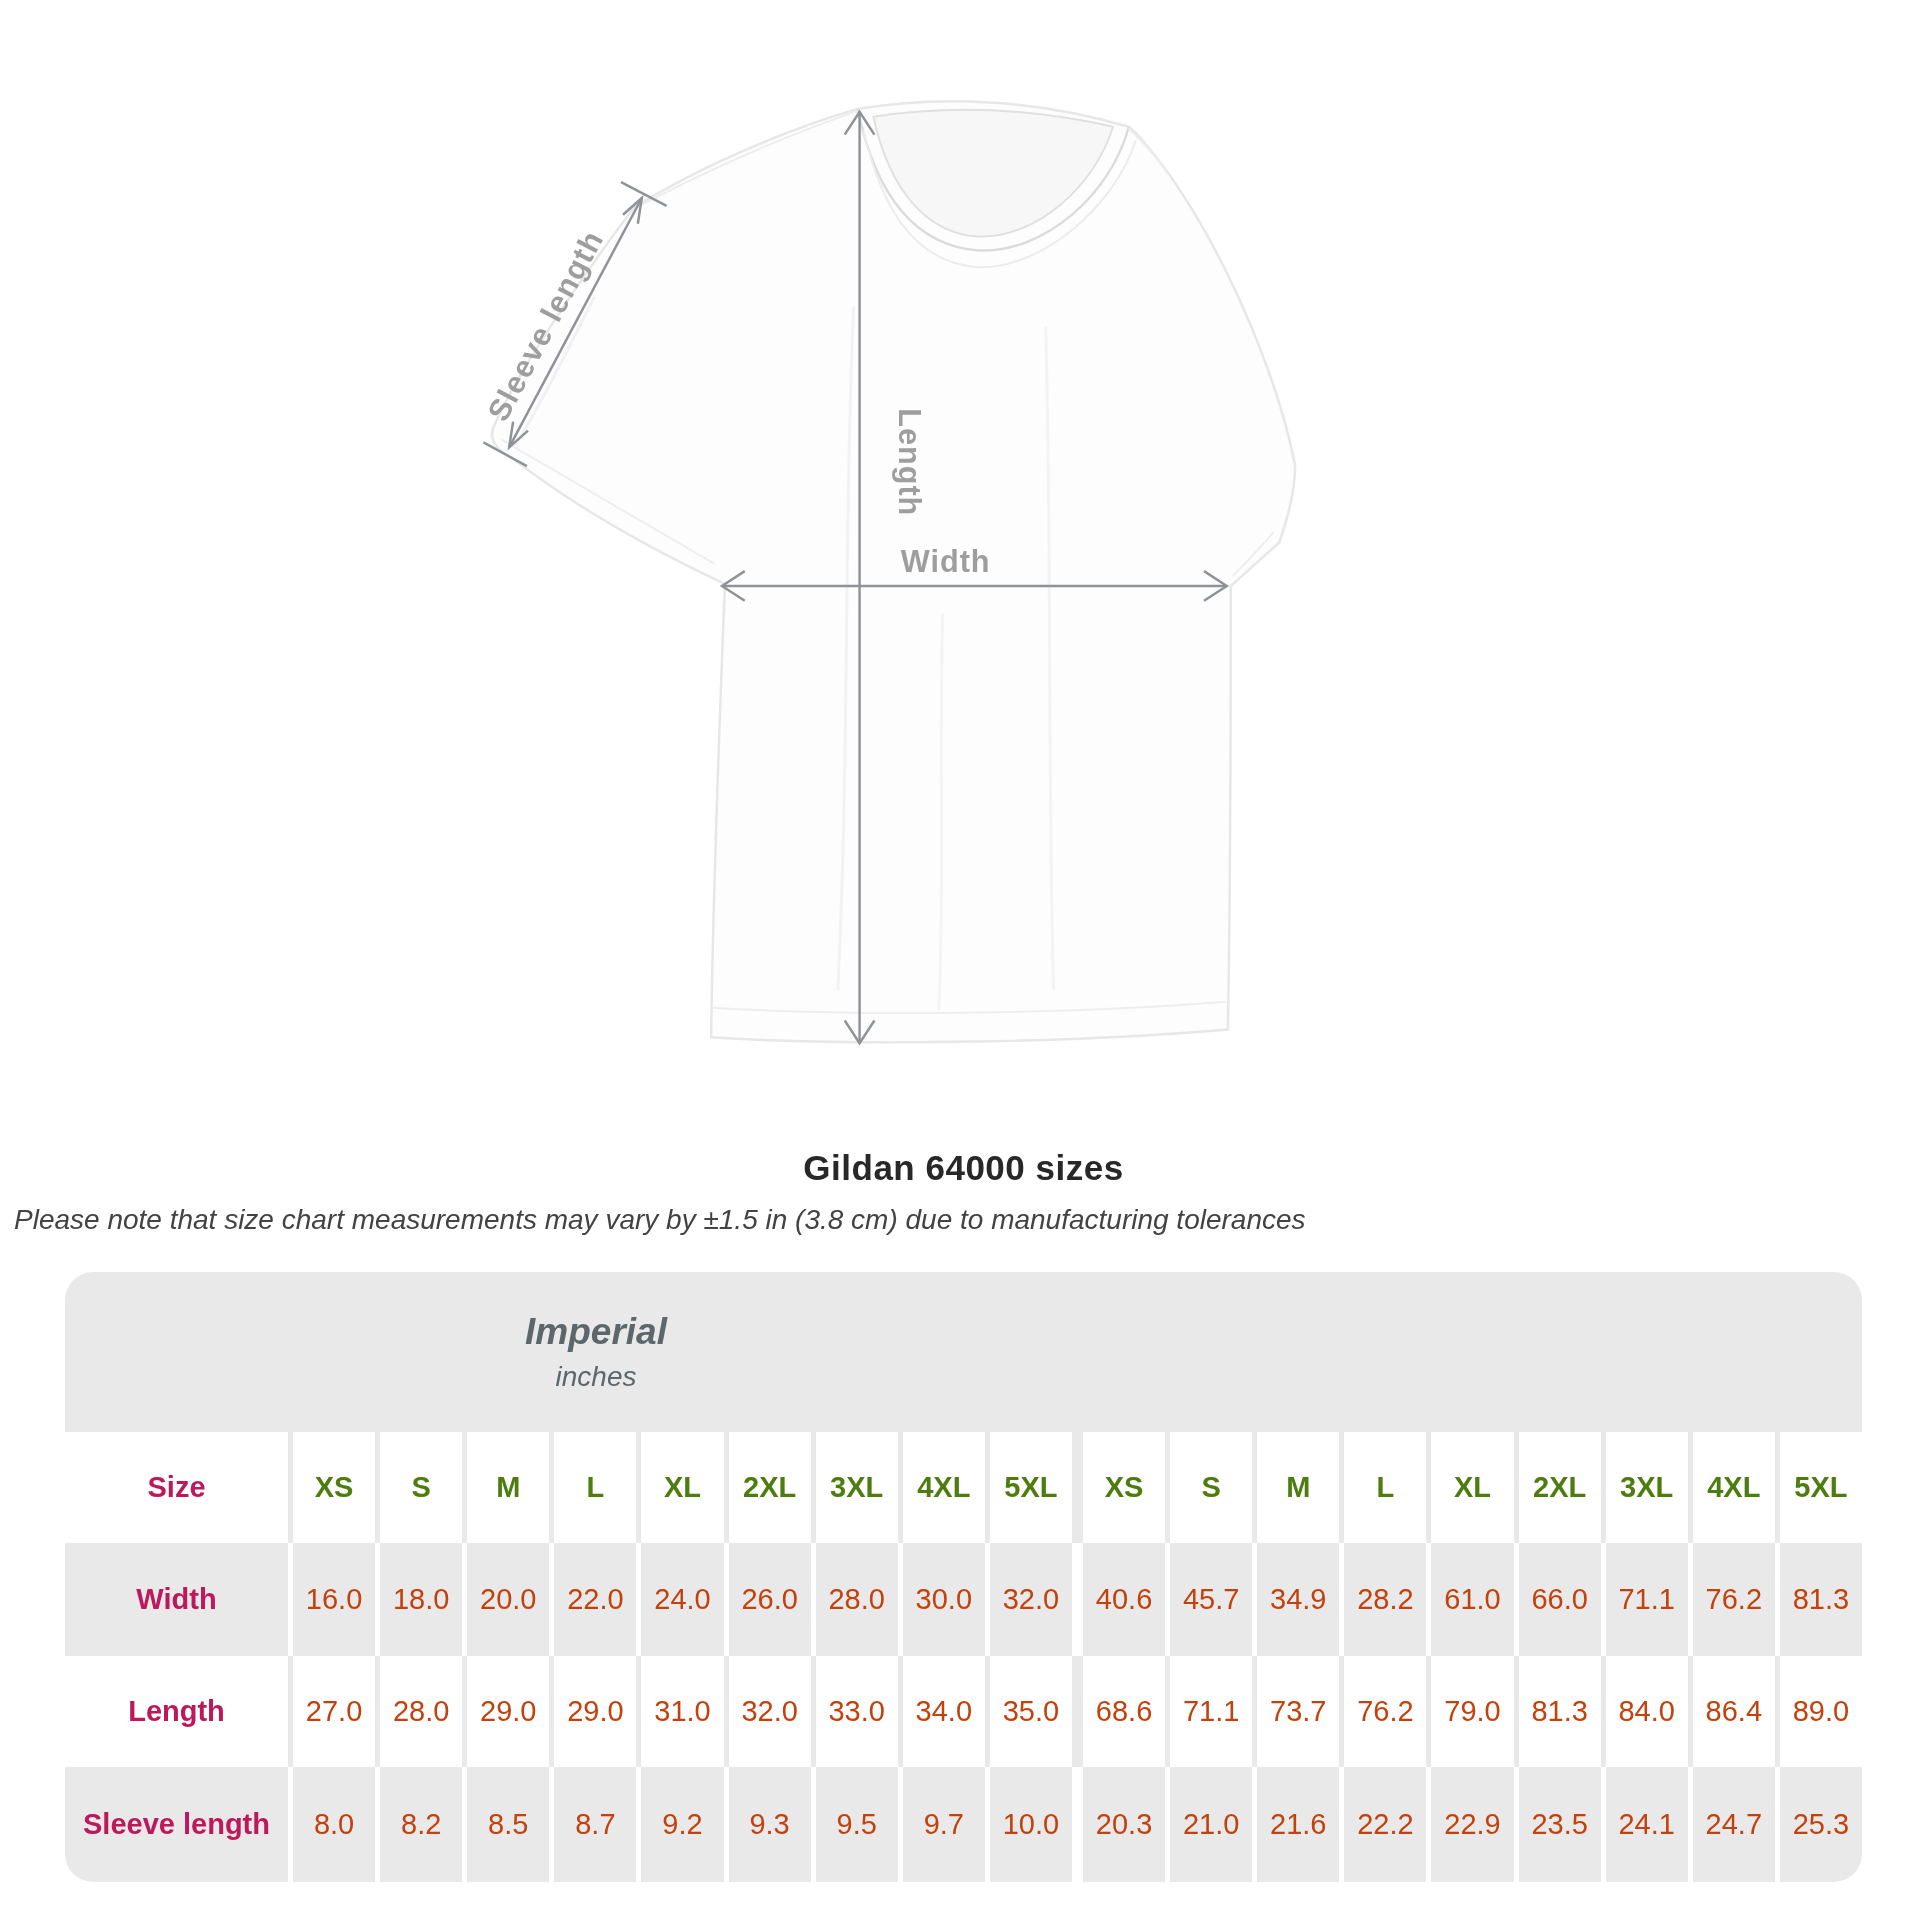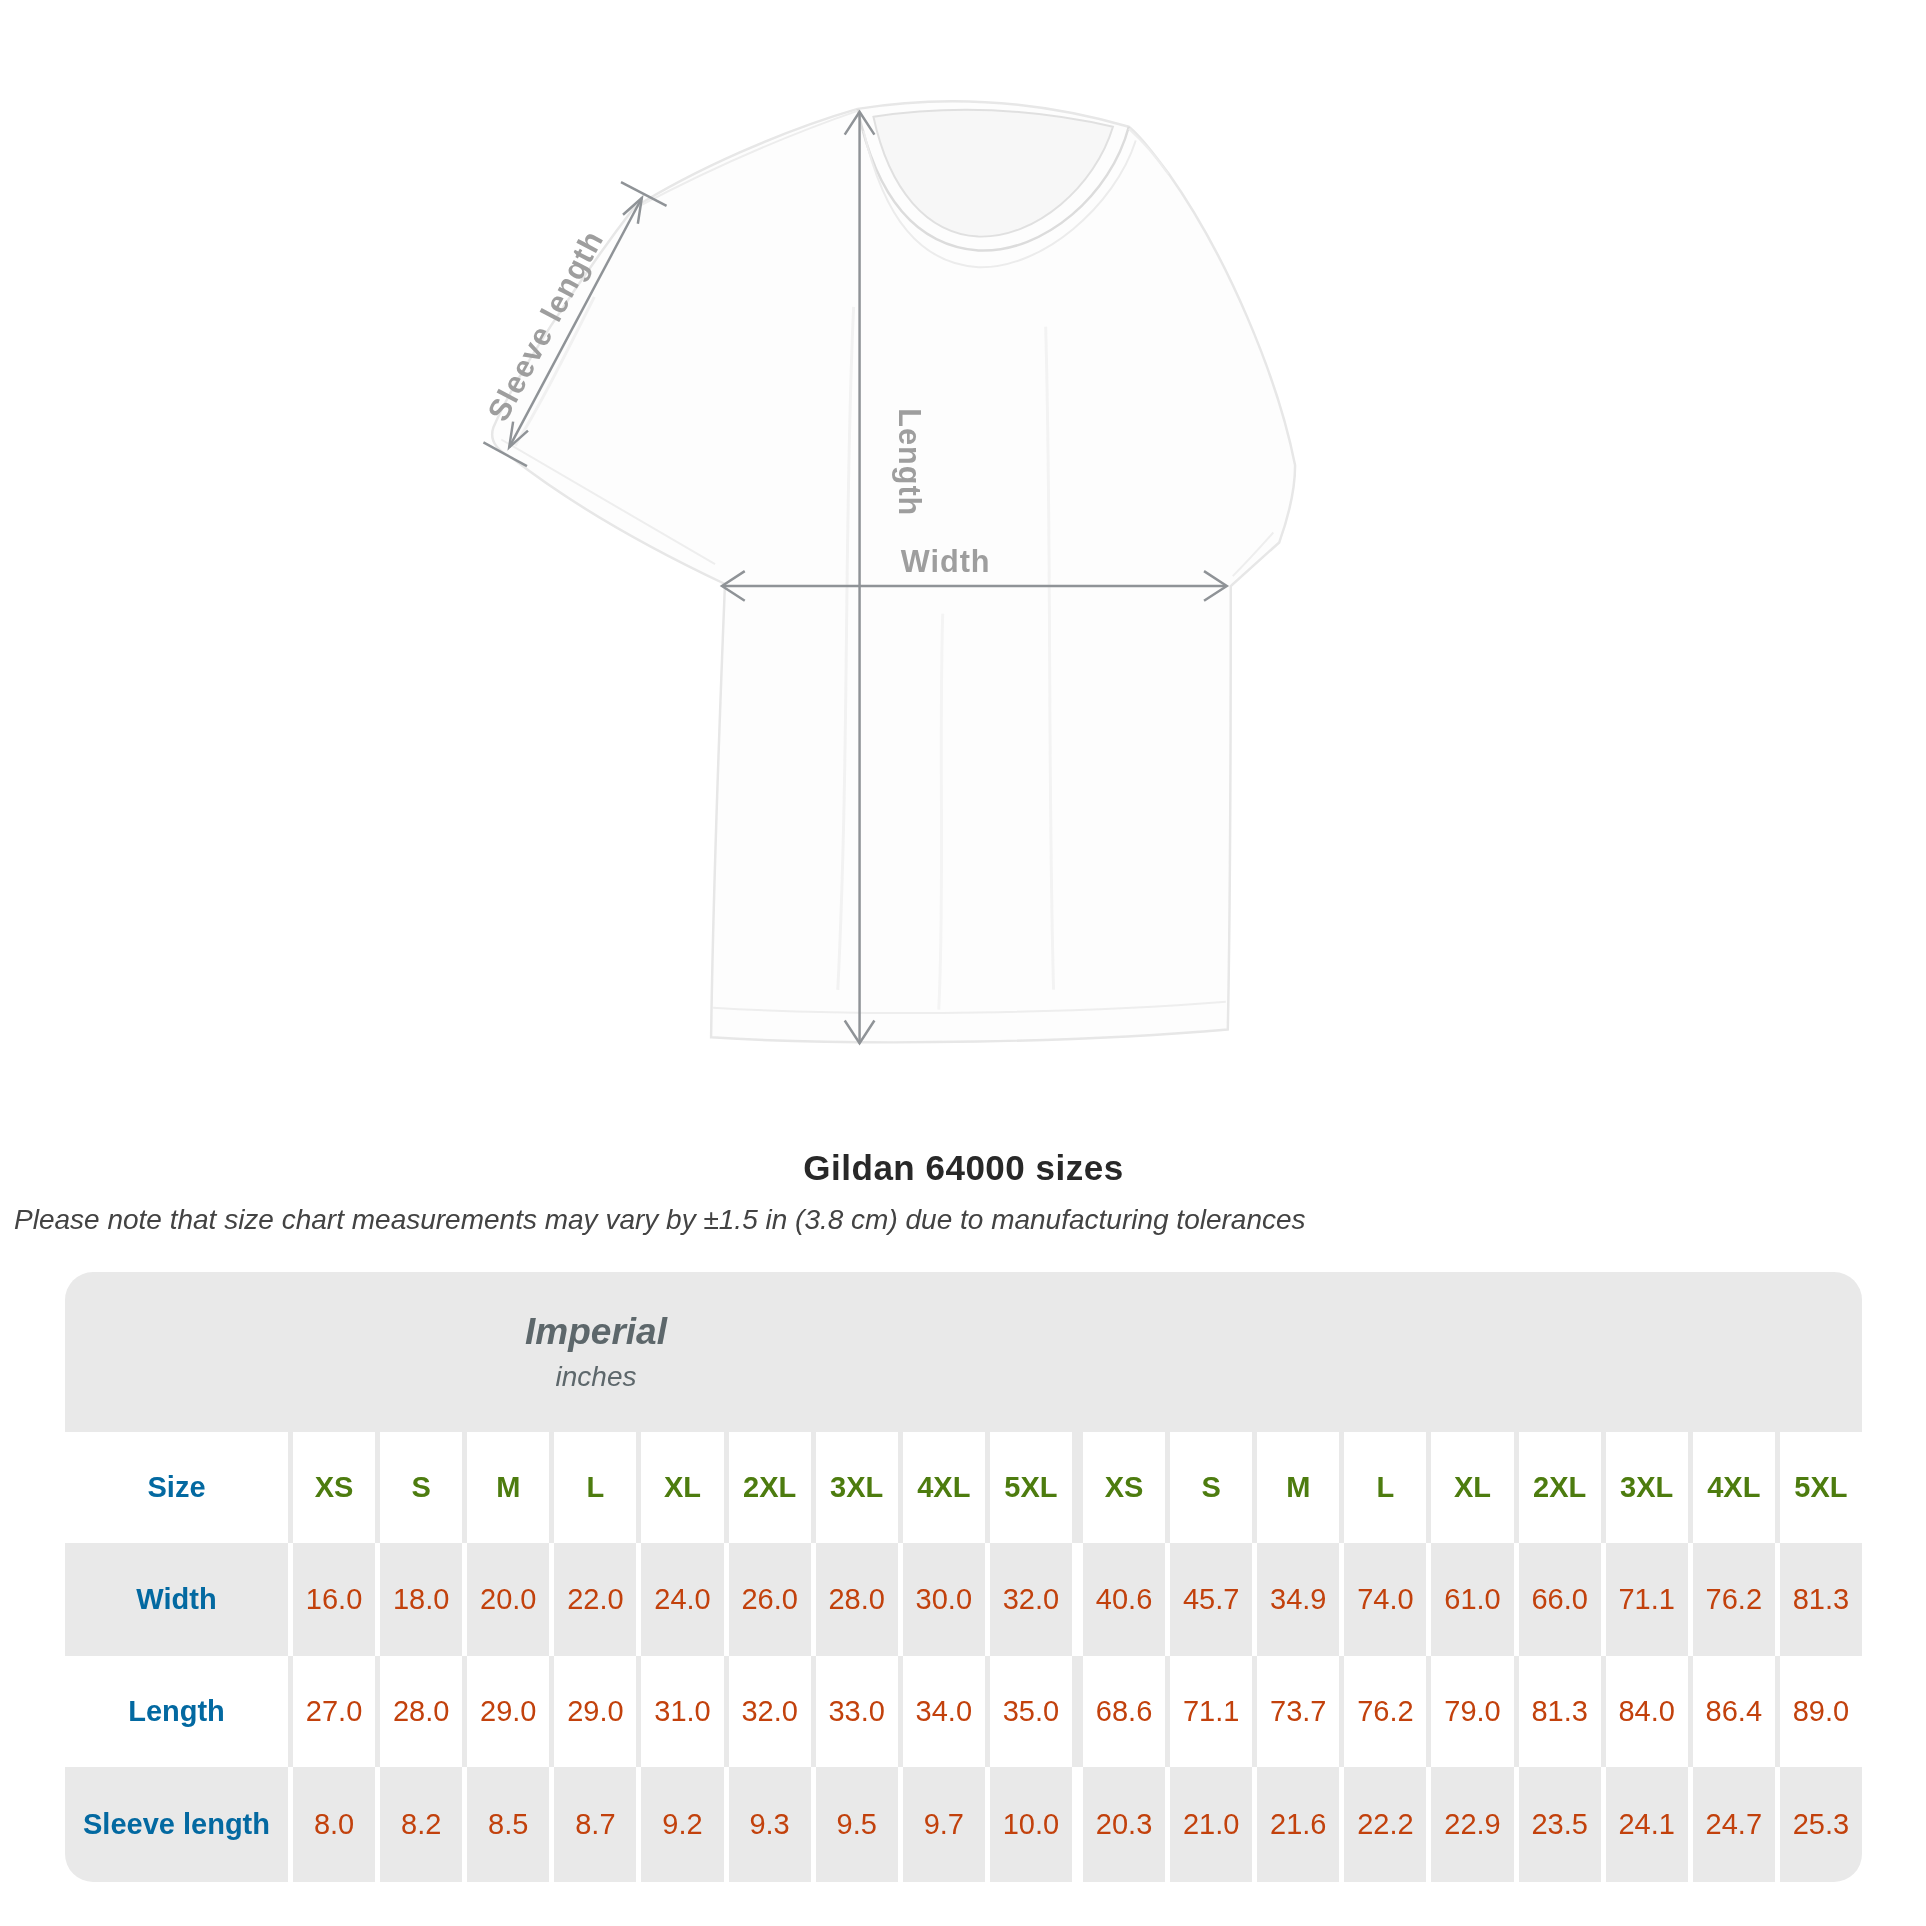--- a/index.html
+++ b/index.html
@@ -35,21 +35,21 @@
   .white-row{background:#e9e9e9;}
   .white-row .cell{background:#ffffff;}
   .gray-row{background:#ffffff;}
   .gray-row .cell{background:#e9e9e9;}
   .r-size{height:111px;}
   .r-width{height:113px;}
   .r-length{height:111px;}
   .r-sleeve{height:115px;}
 
   .cell{display:flex;align-items:center;justify-content:center;font-size:29px;}
-  .label-cell{font-weight:bold;color:#0369a1;text-align:center;}
+  .label-cell{font-weight:bold;color:#be185d;text-align:center;}
   .head-cell{font-weight:bold;color:#4d7c0f;}
   .val-cell{color:#c2410c;}
   .spacer{background:transparent;}
 
   .annot-text{
     font-family:"Liberation Sans", sans-serif;
     font-weight:bold;font-size:31px;fill:#9e9e9e;letter-spacing:1px;
   }
 </style>
 </head>
@@ -156,21 +156,21 @@
         <div class="cell val-cell">22.0</div>
         <div class="cell val-cell">24.0</div>
         <div class="cell val-cell">26.0</div>
         <div class="cell val-cell">28.0</div>
         <div class="cell val-cell">30.0</div>
         <div class="cell val-cell">32.0</div>
         <div class="spacer"></div>
         <div class="cell val-cell">40.6</div>
         <div class="cell val-cell">45.7</div>
         <div class="cell val-cell">34.9</div>
-        <div class="cell val-cell">74.0</div>
+        <div class="cell val-cell">28.2</div>
         <div class="cell val-cell">61.0</div>
         <div class="cell val-cell">66.0</div>
         <div class="cell val-cell">71.1</div>
         <div class="cell val-cell">76.2</div>
         <div class="cell val-cell">81.3</div>
       </div>
     <div class="row r-length white-row" id="length-row">
         <div class="cell label-cell">Length</div>
         <div class="cell val-cell">27.0</div>
         <div class="cell val-cell">28.0</div>

